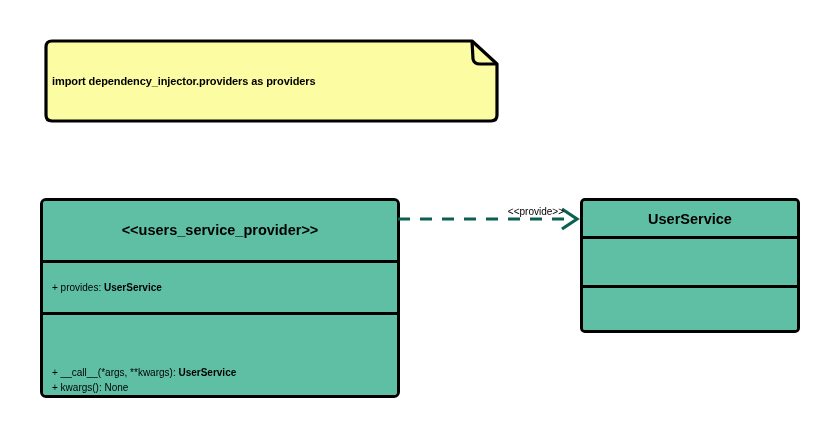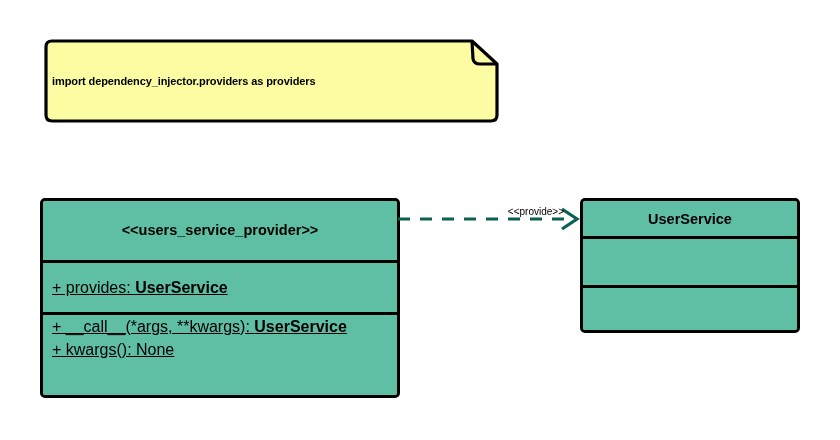--- a/index.html
+++ b/index.html
@@ -72,40 +72,41 @@
   }
   .uml-compartment + .uml-compartment {
     border-top: 3px solid #000000;
   }
 
   .class-provider {
     left: 40px;
     top: 198px;
     width: 360px;
     height: 200px;
+    border-radius: 6px;
   }
   .class-provider .comp-title {
     height: 59px;
     display: flex;
     flex-direction: column;
     align-items: center;
     justify-content: center;
     line-height: 1.22;
   }
   .class-provider .comp-attrs {
     height: 52px;
     display: flex;
     align-items: center;
     padding: 0 0 0 9px;
   }
   .class-provider .comp-ops {
     height: 83px;
     display: flex;
     flex-direction: column;
-    justify-content: flex-start;
+    justify-content: flex-end;
     padding: 0 0 0 9px;
     line-height: 1.45;
   }
 
   .class-service {
     left: 580px;
     top: 198px;
     width: 220px;
     height: 135px;
   }
@@ -118,24 +119,23 @@
   .class-service .comp-attrs { height: 49px; }
   .class-service .comp-ops   { height: 45px; }
 
   .cls-name {
     font-size: 14.5px;
     font-weight: bold;
     color: #000000;
     white-space: nowrap;
   }
   .member {
-    font-size: 16px;
-    color: #000000;
-    white-space: nowrap;
-    text-decoration: underline;
+    font-size: 10px;
+    color: #000000;
+    white-space: nowrap;
   }
   .member b { font-weight: bold; }
 
   
   .connector {
     position: absolute;
     left: 396px;
     top: 182px;
     width: 190px;
     height: 50px;

